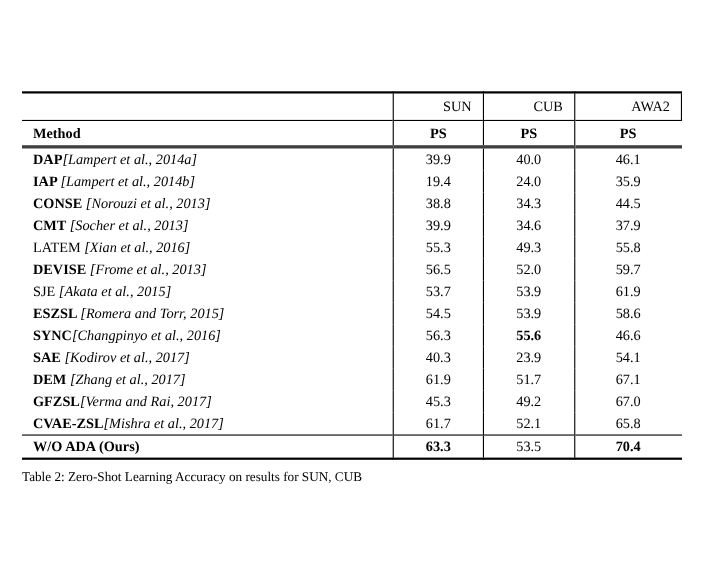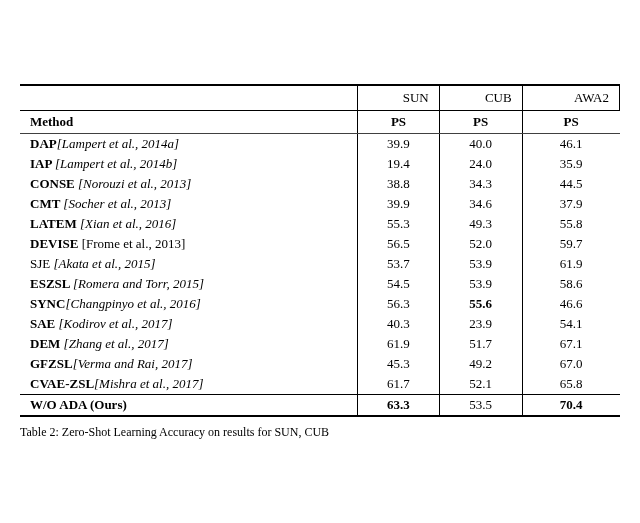--- a/index.html
+++ b/index.html
@@ -32,21 +32,21 @@
     thead tr:first-child th:first-child {
       border: none;
     }
     thead tr:first-child th:not(:first-child) {
       border-left: 1px solid #000;
       border-right: 1px solid #000;
       text-align: right;
     }
     thead tr.subheader th {
       border-top: 1px solid #000;
-      border-bottom: 1px solid #404040;
+      border-bottom: 3px solid #404040;
       padding: 3px 10px;
       text-align: left;
     }
     thead tr.subheader th:not(:first-child) {
       text-align: center;
       border-left: 1px solid #000;
     }
     tbody tr td {
       padding: 2px 10px;
       vertical-align: middle;
@@ -103,27 +103,27 @@
           <td>34.3</td>
           <td>44.5</td>
         </tr>
         <tr>
           <td><span style="font-weight: bold;">CMT </span><span style="font-style: italic;">[Socher et al., 2013]</span></td>
           <td>39.9</td>
           <td>34.6</td>
           <td>37.9</td>
         </tr>
         <tr>
-          <td><span style="font-weight: bold;">LATEM </span><span style="font-style: italic;">[Xian et al., 2016]</span></td>
+          <td><span style="font-weight: normal;">LATEM </span><span style="font-style: italic;">[Xian et al., 2016]</span></td>
           <td>55.3</td>
           <td>49.3</td>
           <td>55.8</td>
         </tr>
         <tr>
-          <td><span style="font-weight: bold;">DEVISE </span><span style="">[Frome et al., 2013]</span></td>
+          <td><span style="font-weight: bold;">DEVISE </span><span style="font-style: italic;">[Frome et al., 2013]</span></td>
           <td>56.5</td>
           <td>52.0</td>
           <td>59.7</td>
         </tr>
         <tr>
           <td><span style="font-weight: normal; margin-top: 14px;">SJE </span><span style="font-style: italic;">[Akata et al., 2015]</span></td>
           <td>53.7</td>
           <td>53.9</td>
           <td>61.9</td>
         </tr>

